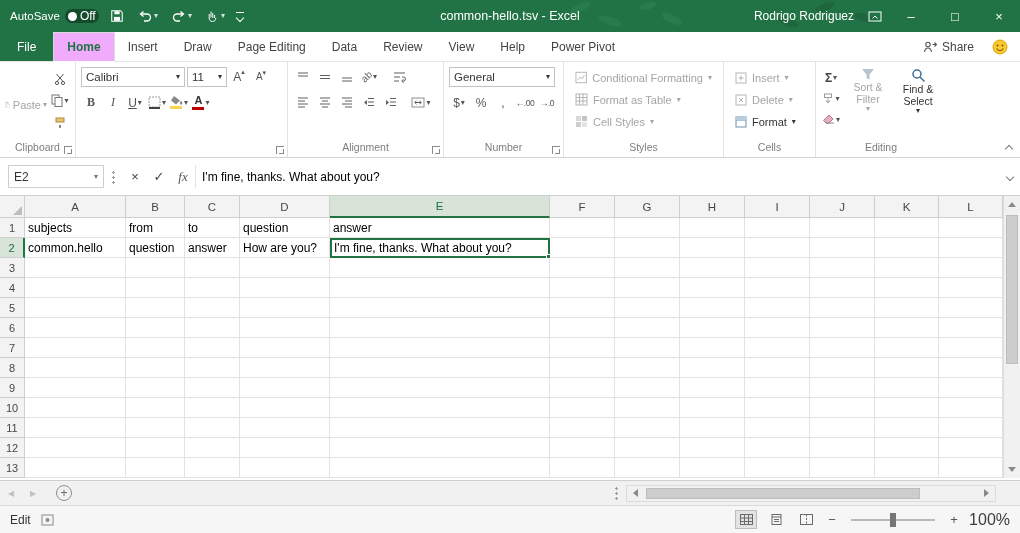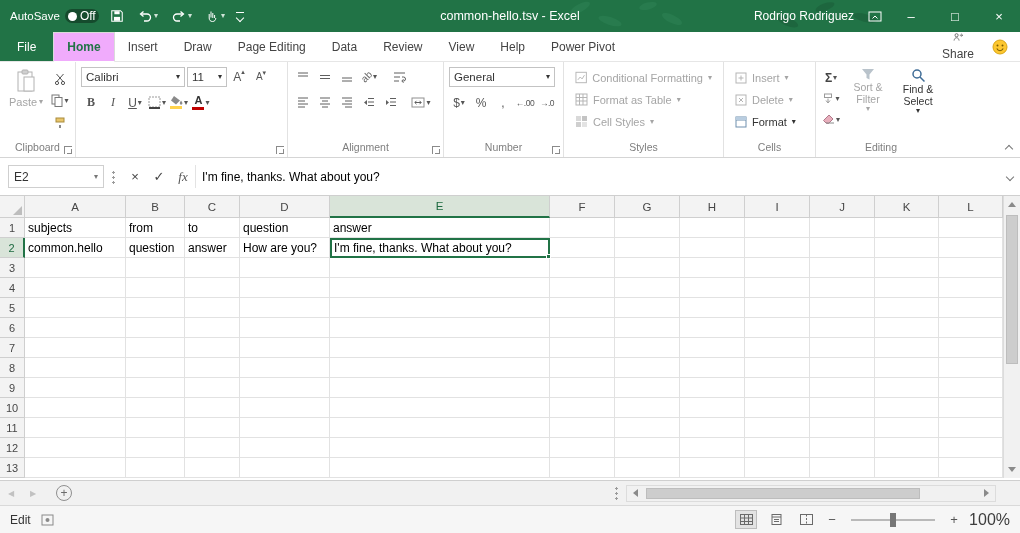--- a/index.html
+++ b/index.html
@@ -24,33 +24,33 @@
   .titlebar .dd { color:#cfe3d7; }
   .qat-chevron { display:flex; flex-direction:column; align-items:center; }
   .qat-chevron .bar { width:8px; height:1px; background:#fff; margin-bottom:2px; }
 
   
   .tabrow { position:absolute; top:32px; left:0; width:100%; height:30px; background:#fff; display:flex; align-items:stretch; border-bottom:1px solid #e6e6e6; }
   .rtab { padding:0 13px; display:flex; align-items:center; font-size:12px; color:#444; cursor:default; }
   .rtab.file { background:#217346; color:#fff; padding:0 17px; }
   .rtab.active { color:#217346; font-weight:700; background:#f0abfc; border:1px solid #dadada; border-bottom:1px solid #fff; margin-bottom:-1px; }
   .tellme { display:flex; align-items:center; gap:6px; margin-left:60px; color:#5f5f5f; }
-  .share { display:flex; align-items:center; gap:5px; margin-left:auto; color:#444;flex-direction:column; }
+  .share { display:flex; align-items:center; gap:5px; margin-left:auto; color:#444; }
   .smiley { margin:0 12px 0 18px; display:flex; align-items:center; }
 
   
   .ribbon { position:absolute; top:62px; left:0; width:100%; height:96px; background:#fff; border-bottom:1px solid #d5d5d5; display:flex; }
   .group { position:relative; height:100%; border-right:1px solid #e2e2e2; display:flex; flex-direction:column; }
   .g-content { flex:1; display:flex; padding:3px 5px 0; gap:3px; }
   .g-label { height:16px; text-align:center; font-size:10.5px; color:#7e7e7e; line-height:13px; }
   .dlgl { position:absolute; right:3px; bottom:3px; width:8px; height:8px; border-left:1px solid #8a8a8a; border-top:1px solid #8a8a8a; }
   .dlgl::after { content:""; position:absolute; right:0; bottom:0; width:4px; height:4px; border-right:1.2px solid #8a8a8a; border-bottom:1.2px solid #8a8a8a; }
   .col { flex-direction:column; }
   .frow { display:flex; align-items:center; gap:2px; height:23px; }
-  .bigbtn { width:42px; display:flex; flex-direction:column; align-items:center; justify-content:flex-start; gap:3px; padding-top:4px; font-size:11px; }
+  .bigbtn { width:42px; display:flex; flex-direction:row; align-items:center; justify-content:flex-start; gap:3px; padding-top:4px; font-size:11px; }
   .bigbtn .lbl { display:flex; align-items:center; gap:2px; }
   .minicol { display:flex; flex-direction:column; justify-content:flex-start; gap:3px; padding-top:4px; }
   .minibtn { min-width:20px; height:19px; display:flex; align-items:center; justify-content:center; gap:1px; font-size:12px; color:#555; }
   .dis { color:#a5a5a5 !important; }
   .combo { height:20px; background:#fff; border:1px solid #c3c3c3; display:flex; align-items:center; justify-content:space-between; padding:0 4px; font-size:11.5px; color:#333; }
   .glyph-b { font-weight:700; font-family:"Liberation Serif",serif; }
   .glyph-i { font-style:italic; font-family:"Liberation Serif",serif; }
   .glyph-u { text-decoration:underline; }
   .af { font-size:12px; color:#555; display:flex; align-items:flex-start; }
   .af sup { font-size:7px; margin-top:-2px; }

